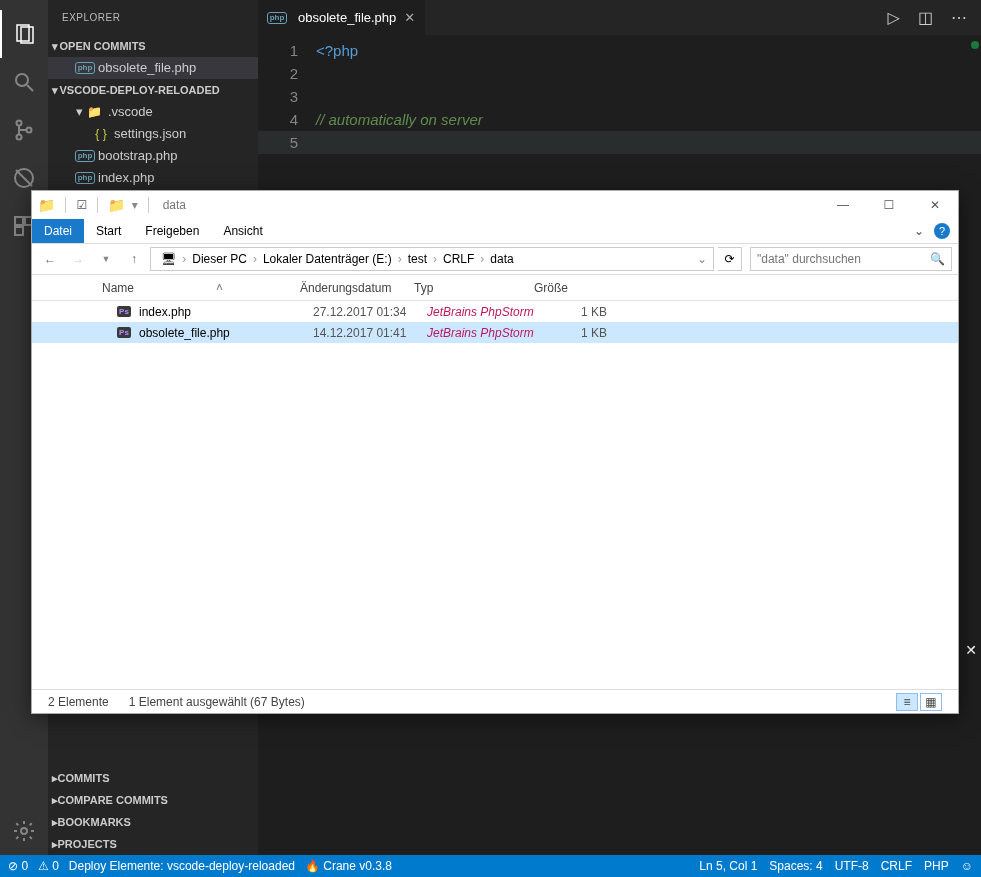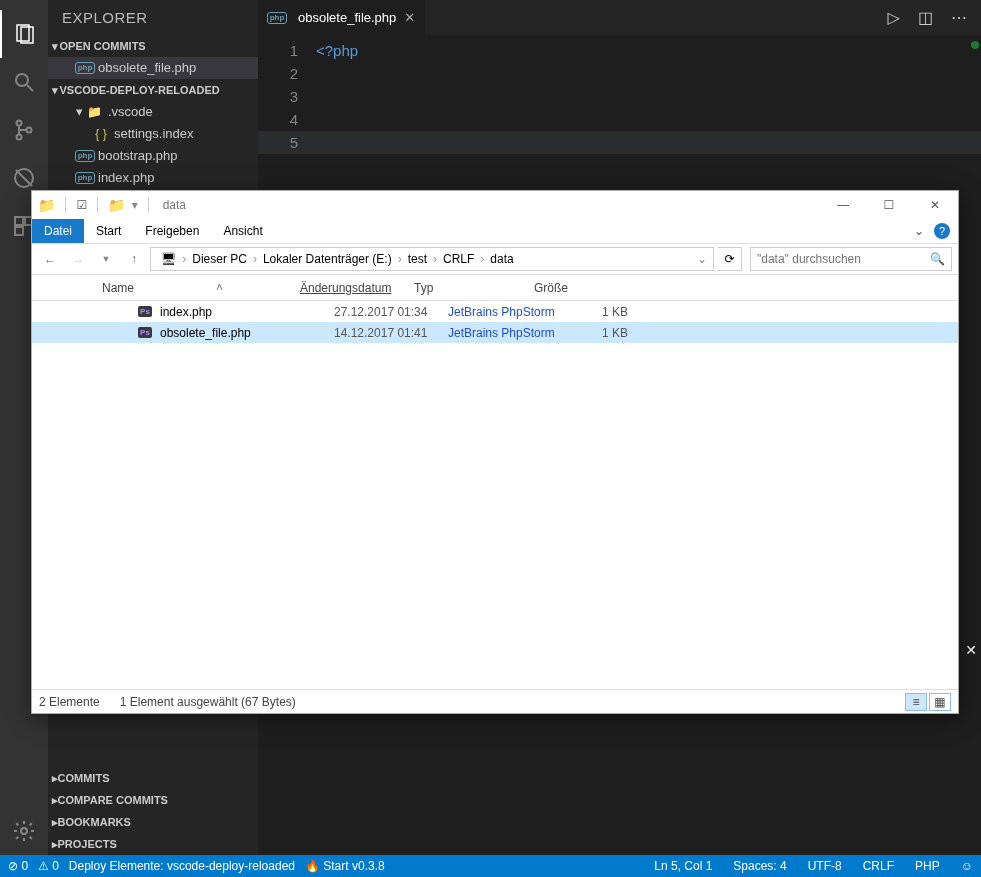--- a/index.html
+++ b/index.html
@@ -7,21 +7,21 @@
 
   
   .activity { position:absolute; left:0; top:0; width:48px; height:855px; background:#333333; display:flex; flex-direction:column; align-items:center; padding-top:10px; }
   .activity .ab { width:48px; height:48px; display:flex; align-items:center; justify-content:center; cursor:pointer; color:#858585; }
   .activity .ab.active { color:#fff; border-left:2px solid #fff; }
   .activity .spacer { flex:1; }
   .activity svg { width:24px; height:24px; }
 
   
   .side { position:absolute; left:48px; top:0; width:210px; height:855px; background:#252526; font-size:13px; }
-  .side-title { height:35px; line-height:35px; padding-left:14px; color:#bbb; font-size:15px; letter-spacing:.5px; }
+  .side-title { height:35px; line-height:35px; padding-left:14px; color:#bbb; font-size:10px; letter-spacing:.5px; }
   .side-section { height:22px; line-height:22px; padding-left:4px; color:#ccc; font-size:11px; font-weight:bold; cursor:pointer; display:flex; align-items:center; }
   .side-section .chev { margin-right:2px; }
   .file-row { height:22px; line-height:22px; display:flex; align-items:center; padding-left:18px; cursor:pointer; color:#ccc; }
   .file-row.active { background:#37373d; }
   .file-row.indent1 { padding-left:28px; }
   .file-row.indent2 { padding-left:44px; }
   .file-row .chev { width:10px; display:inline-block; }
   .file-icon { width:18px; display:inline-flex; justify-content:center; margin-right:4px; font-size:12px; }
   .php-i { color:#6a9fb5; font-weight:bold; border:1px solid #6a9fb5; border-radius:3px; font-size:8px; padding:0 2px; line-height:10px;}
   .folder-i { color:#c09553; }
@@ -45,21 +45,21 @@
   .line { display:flex; height:23px; line-height:23px; }
   .ln { width:58px; text-align:right; color:#858585; padding-right:18px;}
   .txt { white-space:pre; }
   .php-tag { color:#569cd6; }
   .comment { color:#608b4e; font-style:italic; }
   .curline { background:#2a2d2e; width:100%; }
   .minimap-dot { position:absolute; right:2px; top:6px; width:8px; height:8px; background:#1b7a37; border-radius:50%;}
 
   
   .status { position:absolute; left:0; bottom:0; width:100%; height:22px; background:#007acc; color:#fff; font-size:12px; display:flex; align-items:center; padding:0 8px; gap:10px; }
-  .status .right { margin-left:auto; display:flex; gap:21px; align-items:center;}
+  .status .right { margin-left:auto; display:flex; gap:12px; align-items:center;}
   .status span{cursor:pointer;}
 
   
   .winexp { position:absolute; left:31px; top:190px; width:928px; height:524px; background:#fff; color:#000; border:1px solid #aaa; box-shadow:0 4px 20px rgba(0,0,0,.5); font-size:12px;}
   .winexp .titlebar { height:28px; background:#fff; display:flex; align-items:center; gap:6px; padding-left:6px; border-bottom:0; }
   .winexp .titlebar .folder-ico { color:#edc242; font-size:14px;}
   .winexp .titlebar .bar{width:1px;height:16px;background:#ccc;margin:0 4px;}
   .winexp .titlebar .name { color:#777; margin-left:4px;}
   .winexp .winbtns { margin-left:auto; display:flex;}
   .winexp .winbtn { width:46px; height:28px; display:flex; align-items:center; justify-content:center; cursor:pointer; color:#555;}
@@ -73,32 +73,32 @@
   .breadcrumb { flex:1; height:24px; border:1px solid #ccc; display:flex; align-items:center; font-size:12px; padding-left:4px; gap:0; background:#fff;}
   .breadcrumb .bc{padding:0 6px;cursor:pointer; display:flex; align-items:center; gap:4px;}
   .breadcrumb .sep{color:#999;}
   .navbar .refresh{width:24px;height:24px;display:flex;align-items:center;justify-content:center;cursor:pointer;border:1px solid #ccc;border-left:0;}
   .search { width:202px; height:24px; border:1px solid #ccc; display:flex; align-items:center; padding:0 6px; color:#777; margin-left:4px;}
   .search input{border:0;outline:0;flex:1;font-size:12px;color:#555;}
   .cols { height:26px; border-bottom:1px solid #e5e5e5; display:flex; align-items:center; font-size:12px; color:#444; padding-left:70px;}
   .cols div{padding-right:10px;gap:12px;}
   .cols .cname{width:198px; display:flex; align-items:center;}
   .cols .cname .sorter{margin-left:70px;color:#777;}
-  .cols .cmod{width:114px;text-decoration:underline;}
+  .cols .cmod{width:114px;}
   .cols .ctyp{width:120px;}
   .cols .csize{width:60px;}
   .filelist{ }
-  .frow{height:21px; display:flex; align-items:center; padding-left:104px; font-size:12px;}
+  .frow{height:21px; display:flex; align-items:center; padding-left:83px; font-size:12px;}
   .frow.sel{background:#cce8ff;}
   .frow .fico{width:18px;height:16px;margin-right:6px;display:inline-flex;align-items:center;justify-content:center;}
   .frow .fname{width:174px;}
   .frow .fmod{width:114px;color:#555;}
-  .frow .ftyp{width:120px;color:#1d4ed8;}
+  .frow .ftyp{width:120px;color:#be185d;font-style:italic;}
   .frow .fsize{width:60px;text-align:right;color:#555;}
-  .winstatus{position:absolute;bottom:0;left:0;right:0;height:24px;border-top:1px solid #ddd;display:flex;align-items:center;padding:0 7px;font-size:12px;color:#444;text-align:center;}
+  .winstatus{position:absolute;bottom:0;left:0;right:0;height:24px;border-top:1px solid #ddd;display:flex;align-items:center;padding:0 16px;font-size:12px;color:#444;text-align:center;}
   .winstatus .gap{width:20px;}
   .viewbtns{margin-left:auto;display:flex;gap:2px;}
   .viewbtn{width:22px;height:18px;border:1px solid #8dbdf1;display:flex;align-items:center;justify-content:center;cursor:pointer;}
   .viewbtn.active{background:#cce8ff;}
 
   
   .stray-x{position:absolute; right:4px; top:642px; color:#fff; font-size:14px; cursor:pointer;}
 
 </style>
 </head>
@@ -163,21 +163,21 @@
       <span class="chev">▾</span>
       <span>VSCODE-DEPLOY-RELOADED</span>
     </div>
   <div class="file-row indent1">
       <span class="chev">▾</span>
       <span class="file-icon folder-i">📁</span>
       <span>.vscode</span>
     </div>
   <div class="file-row indent2">
       <span class="file-icon json-i">{ }</span>
-      <span>settings.index</span>
+      <span>settings.json</span>
     </div>
   <div class="file-row indent1">
       <span class="file-icon">
         <span class="php-i">php</span>
       </span>
       <span>bootstrap.php</span>
     </div>
   <div class="file-row indent1">
       <span class="file-icon">
         <span class="php-i">php</span>
@@ -301,20 +301,21 @@
       </div>
     <div class="line">
         <span class="ln">2</span>
         <span class="txt"></span>
       </div>
     <div class="line">
         <span class="ln">3</span>
       </div>
     <div class="line">
         <span class="ln">4</span>
+        <span class="txt comment">// automatically on server</span>
       </div>
     <div class="line curline">
         <span class="ln">5</span>
         <span class="txt"></span>
       </div>
   </div>
 </div>
 
 <span class="stray-x">✕</span>
 
@@ -406,21 +407,21 @@
       <div class="viewbtn active">≡</div>
       <div class="viewbtn">▦</div>
     </div>
   </div>
 </div>
 
 <div class="status">
   <span>⊘ <span>0</span></span>
   <span>⚠ <span>0</span></span>
   <span>Deploy Elemente: vscode-deploy-reloaded</span>
-  <span>🔥 <span>Start v0.3.8</span></span>
+  <span>🔥 <span>Crane v0.3.8</span></span>
   <div class="right">
     <span>Ln 5, Col 1</span>
     <span>Spaces: 4</span>
     <span>UTF-8</span>
     <span>CRLF</span>
     <span>PHP</span>
     <span>☺</span>
   </div>
 </div>
 

